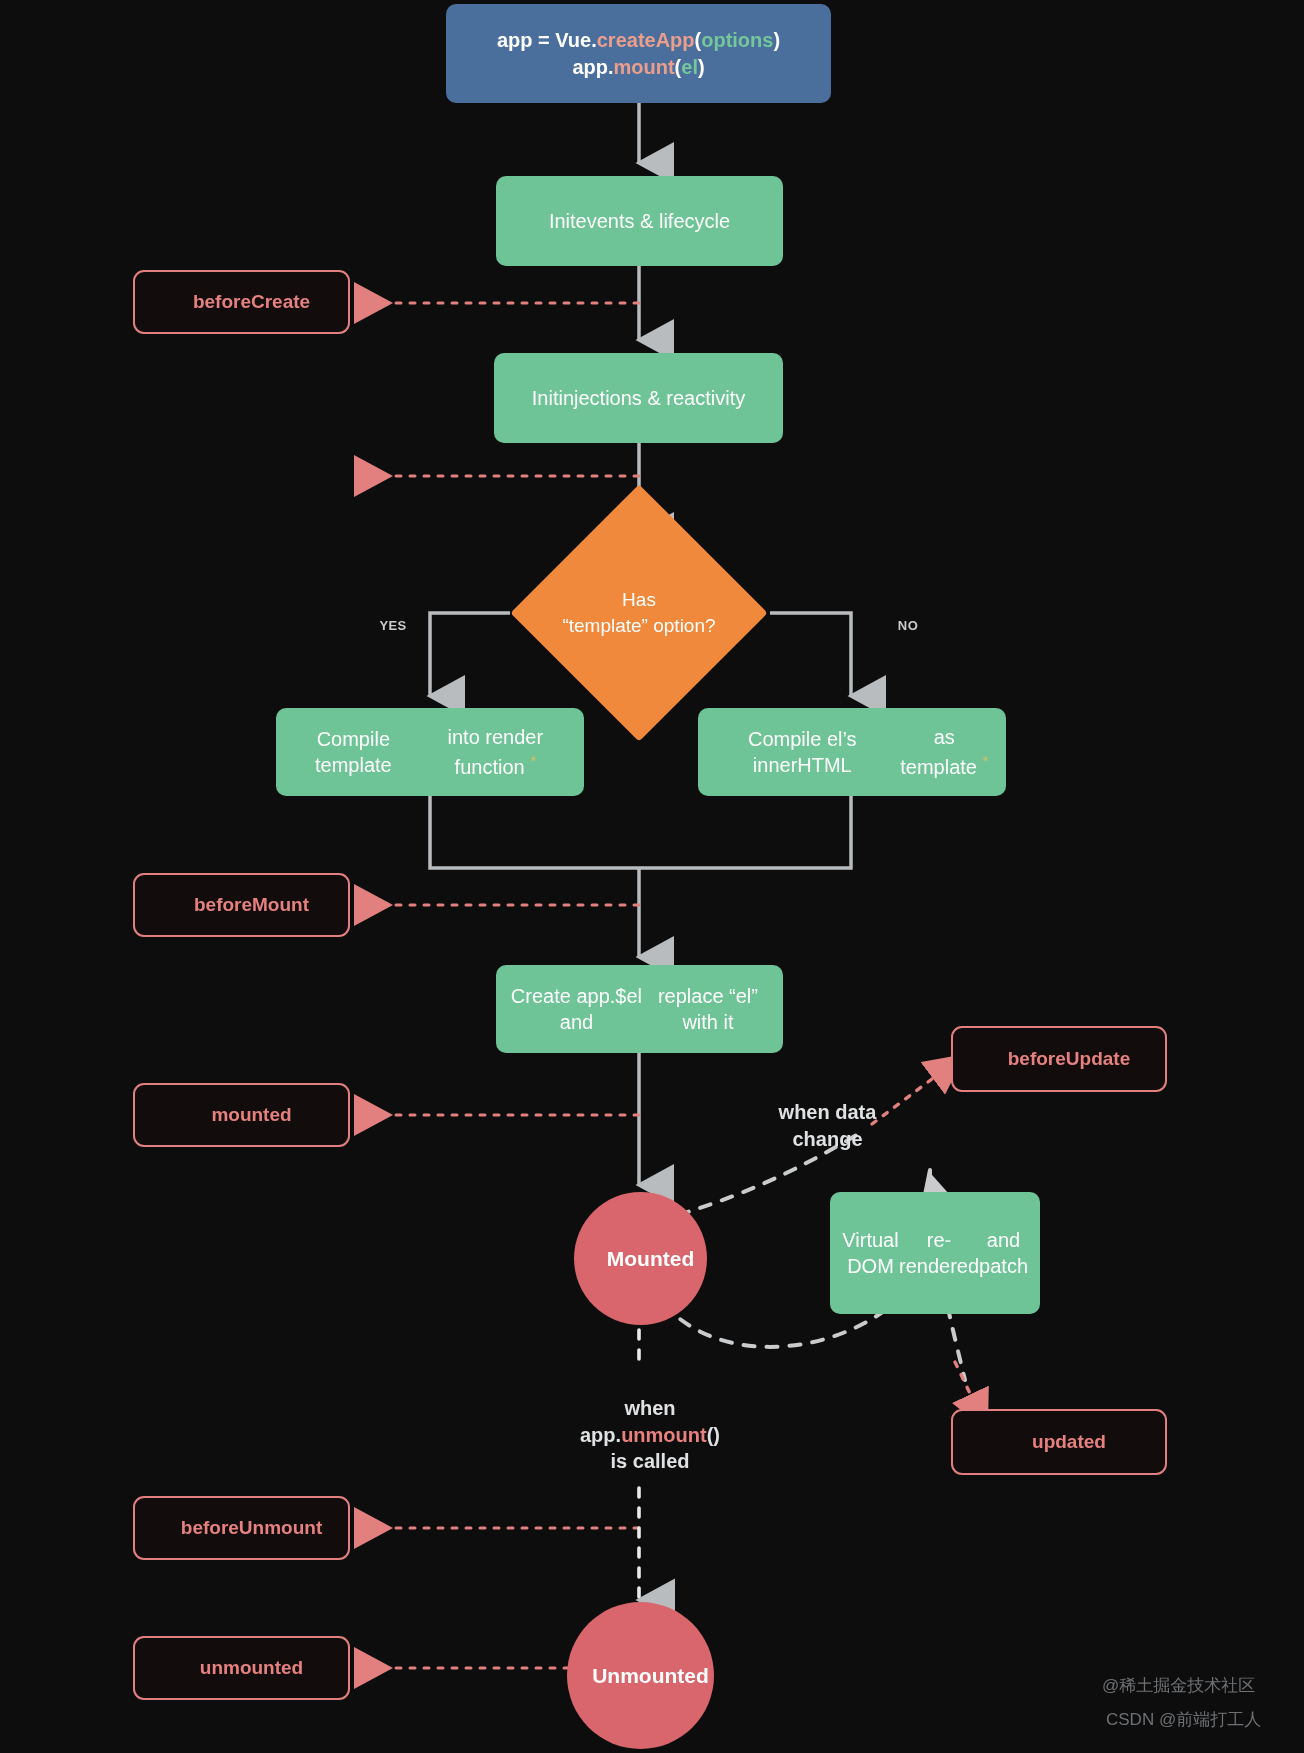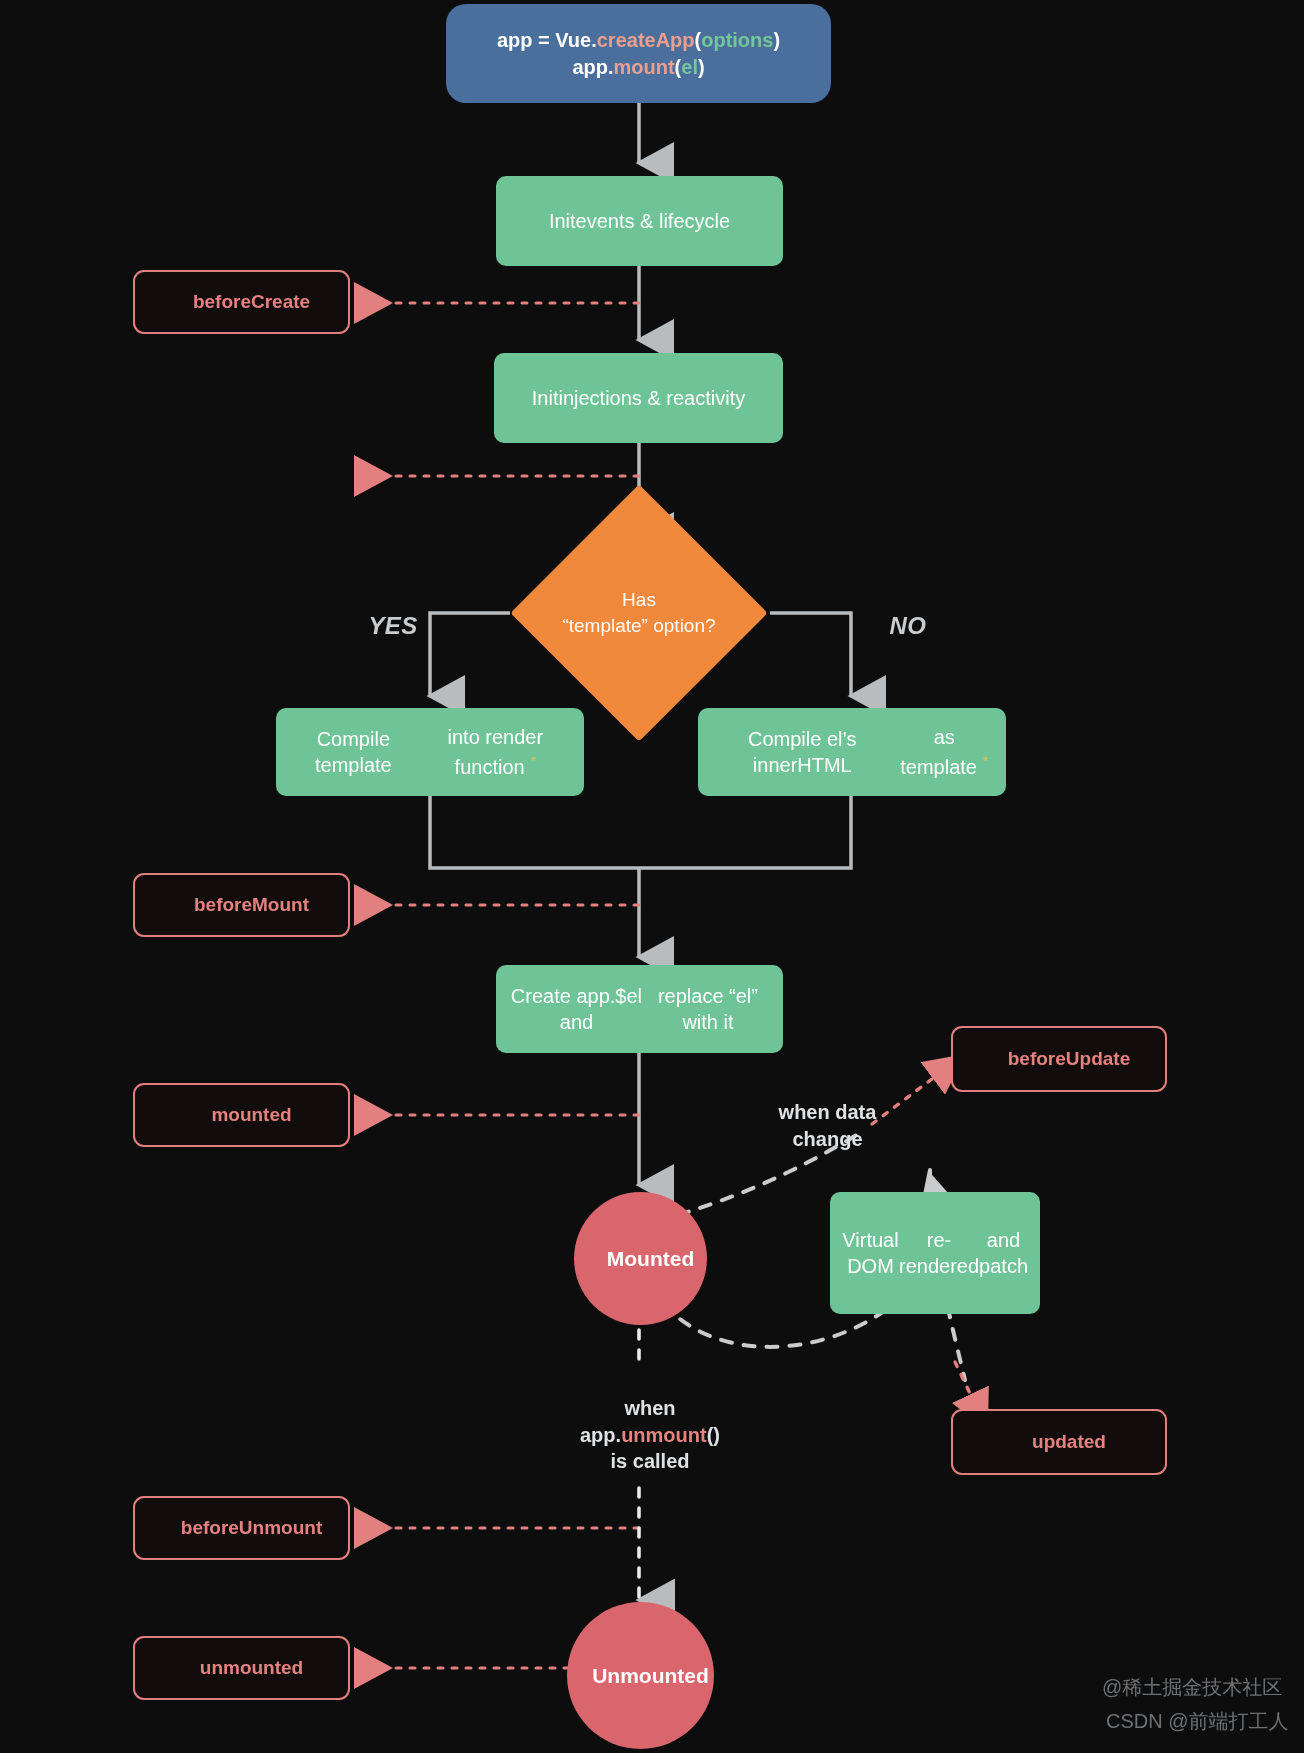--- a/index.html
+++ b/index.html
@@ -29,21 +29,21 @@
     align-items: center;
     justify-content: center;
     text-align: center;
     line-height: 1.32;
     padding-left: 20px;
   }
 
   
   .root-box {
     background: #4b6f9c;
-    border-radius: 20px;
+    border-radius: 10px;
     color: #ffffff;
     font-weight: bold;
     font-size: 20px;
     flex-direction: column;
     padding: 6px 14px;
   }
   .tok-fn   { color: #ec9e8d; }
   .tok-arg  { color: #74c79a; }
 
   
@@ -98,38 +98,37 @@
     border-radius: 50%;
     color: #ffffff;
     font-weight: bold;
     font-size: 21px;
   }
 
   
   .plain-label {
     color: #c9cbcd;
     font-weight: bold;
-    font-size: 24px;
+    font-size: 13px;
     letter-spacing: 0.4px;
-    font-style: italic;
   }
   .edge-label {
     color: #dfe1e3;
     font-weight: bold;
     font-size: 20px;
     flex-direction: column;
     line-height: 1.33;
   }
   .edge-label .tok-unmount { color: #e8817f; }
 
   
   .watermark {
     position: absolute;
     color: #6e7174;
-    font-size: 20px;
+    font-size: 17px;
     white-space: nowrap;
   }
 </style>
 </head>
 <body>
 
 <div id="stage">
 
   <svg class="edges" viewBox="0 0 1304 1753">
     <defs>

